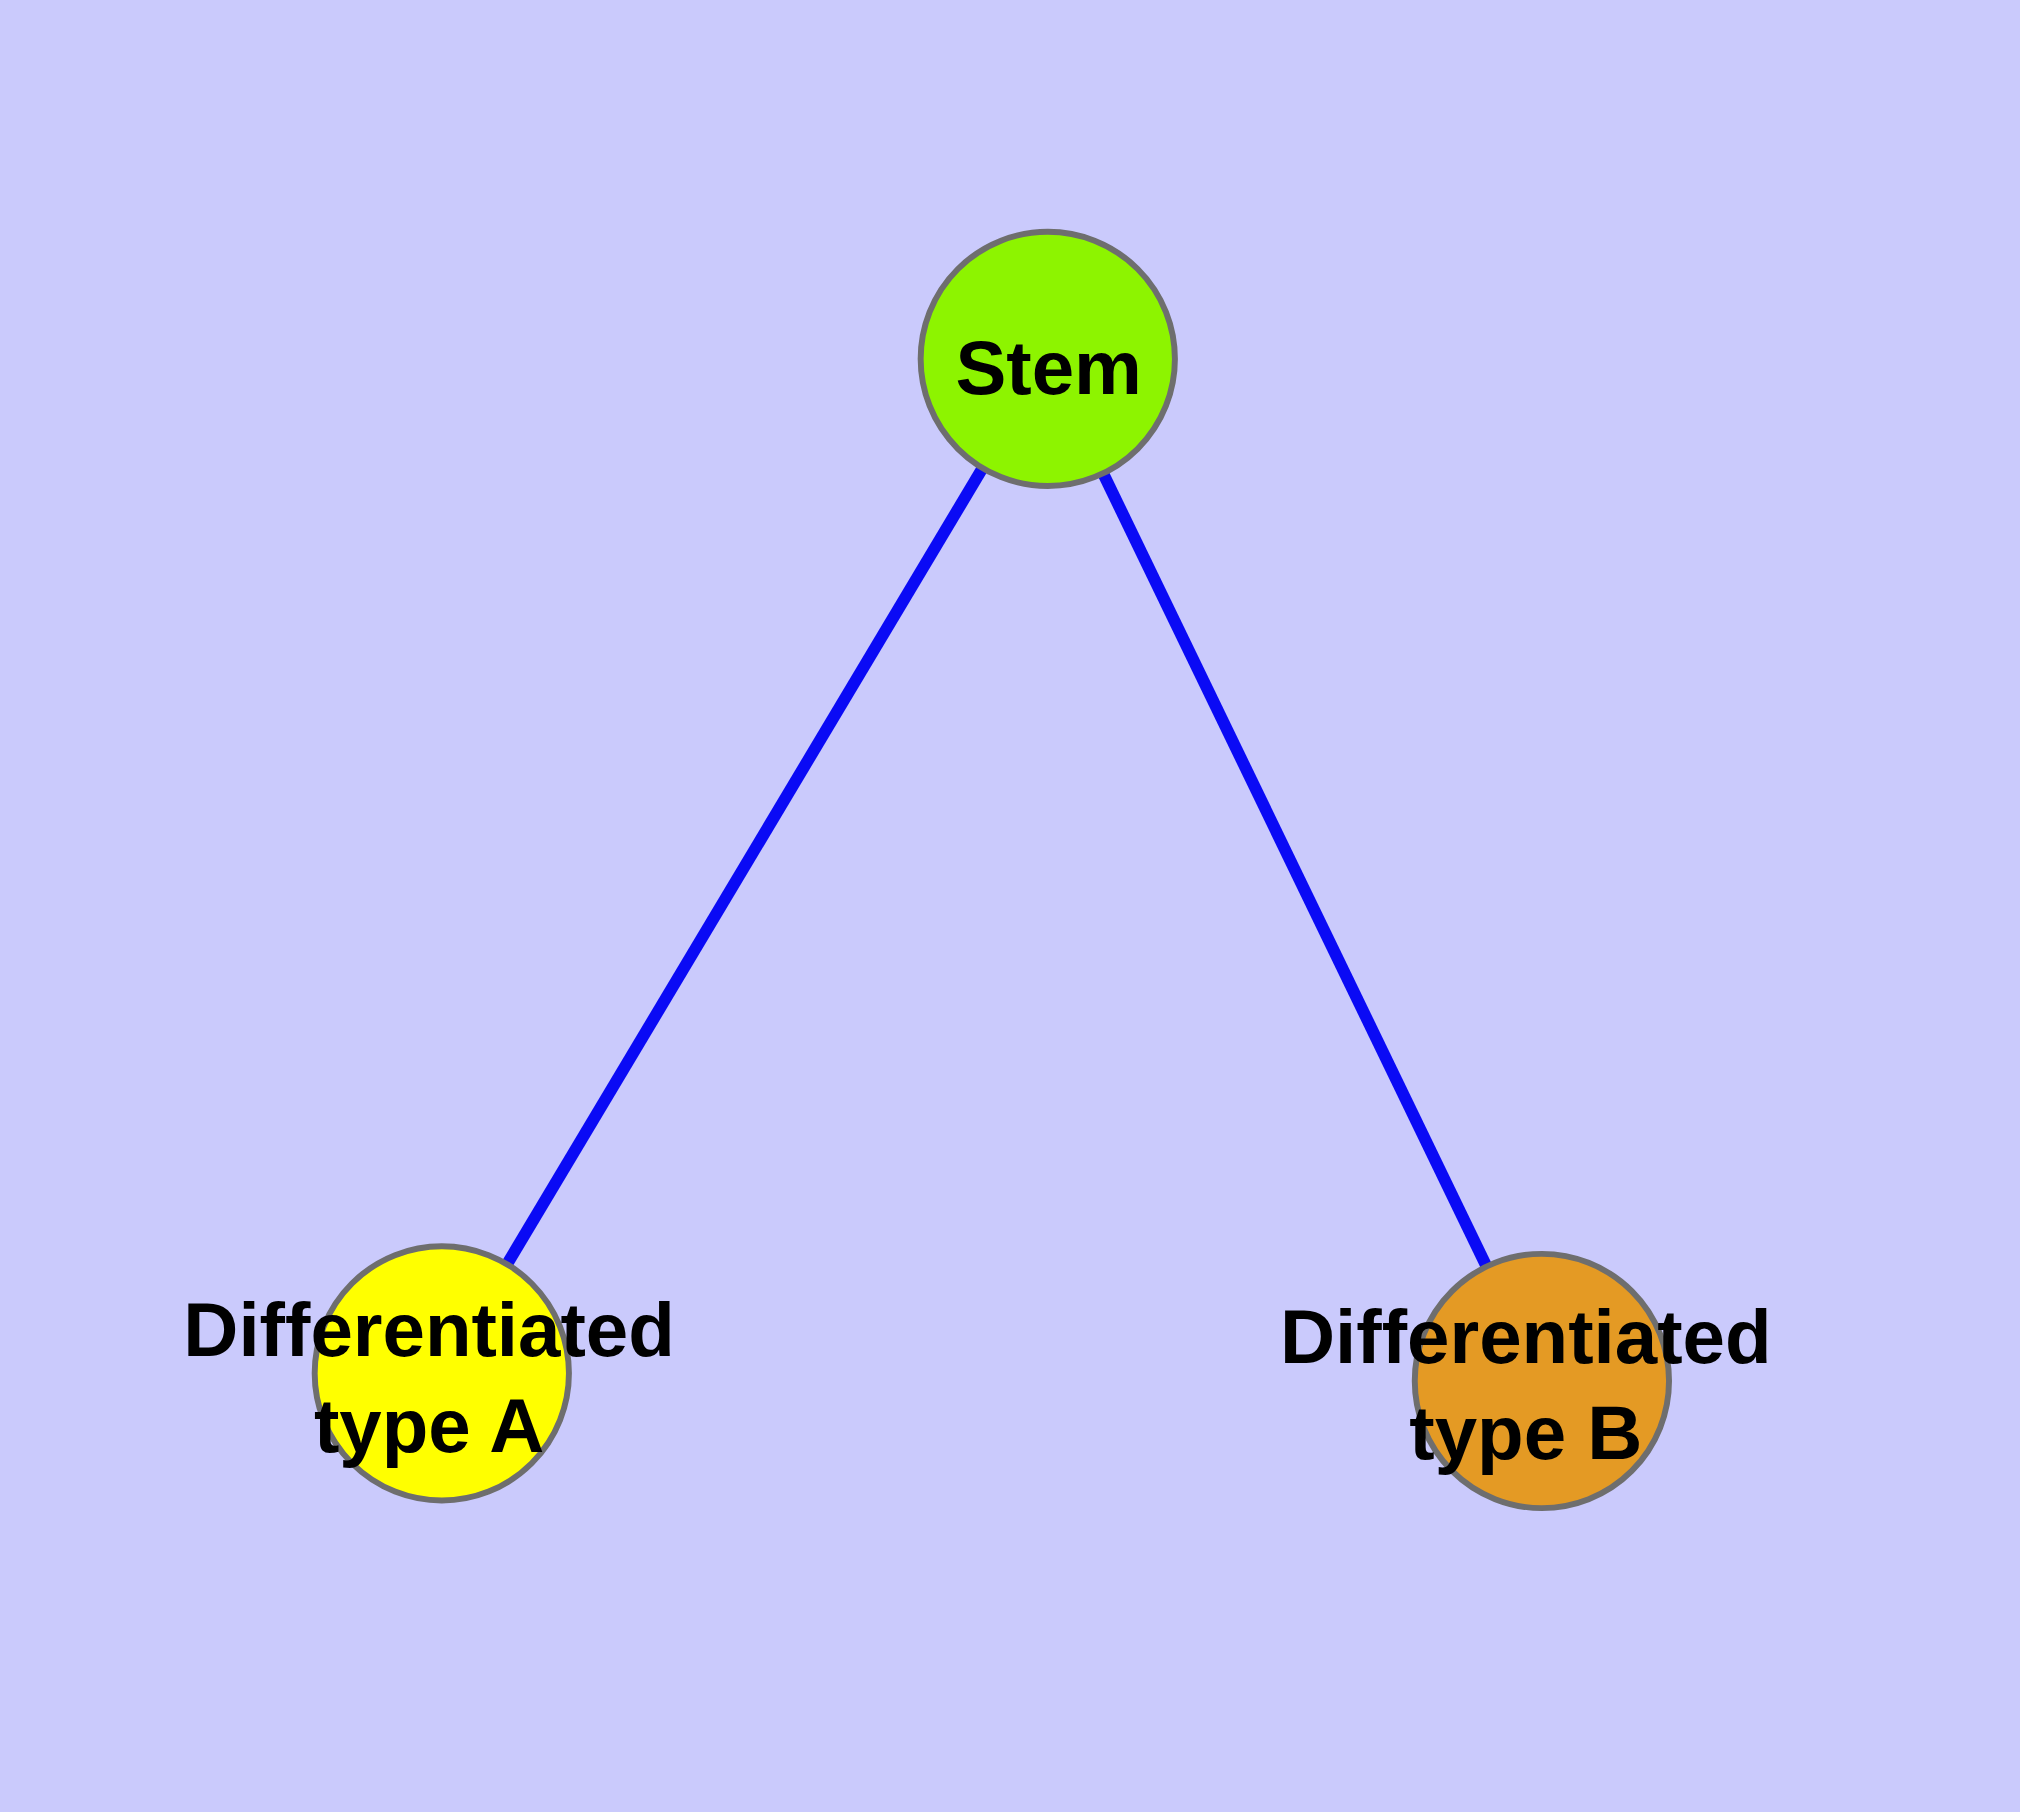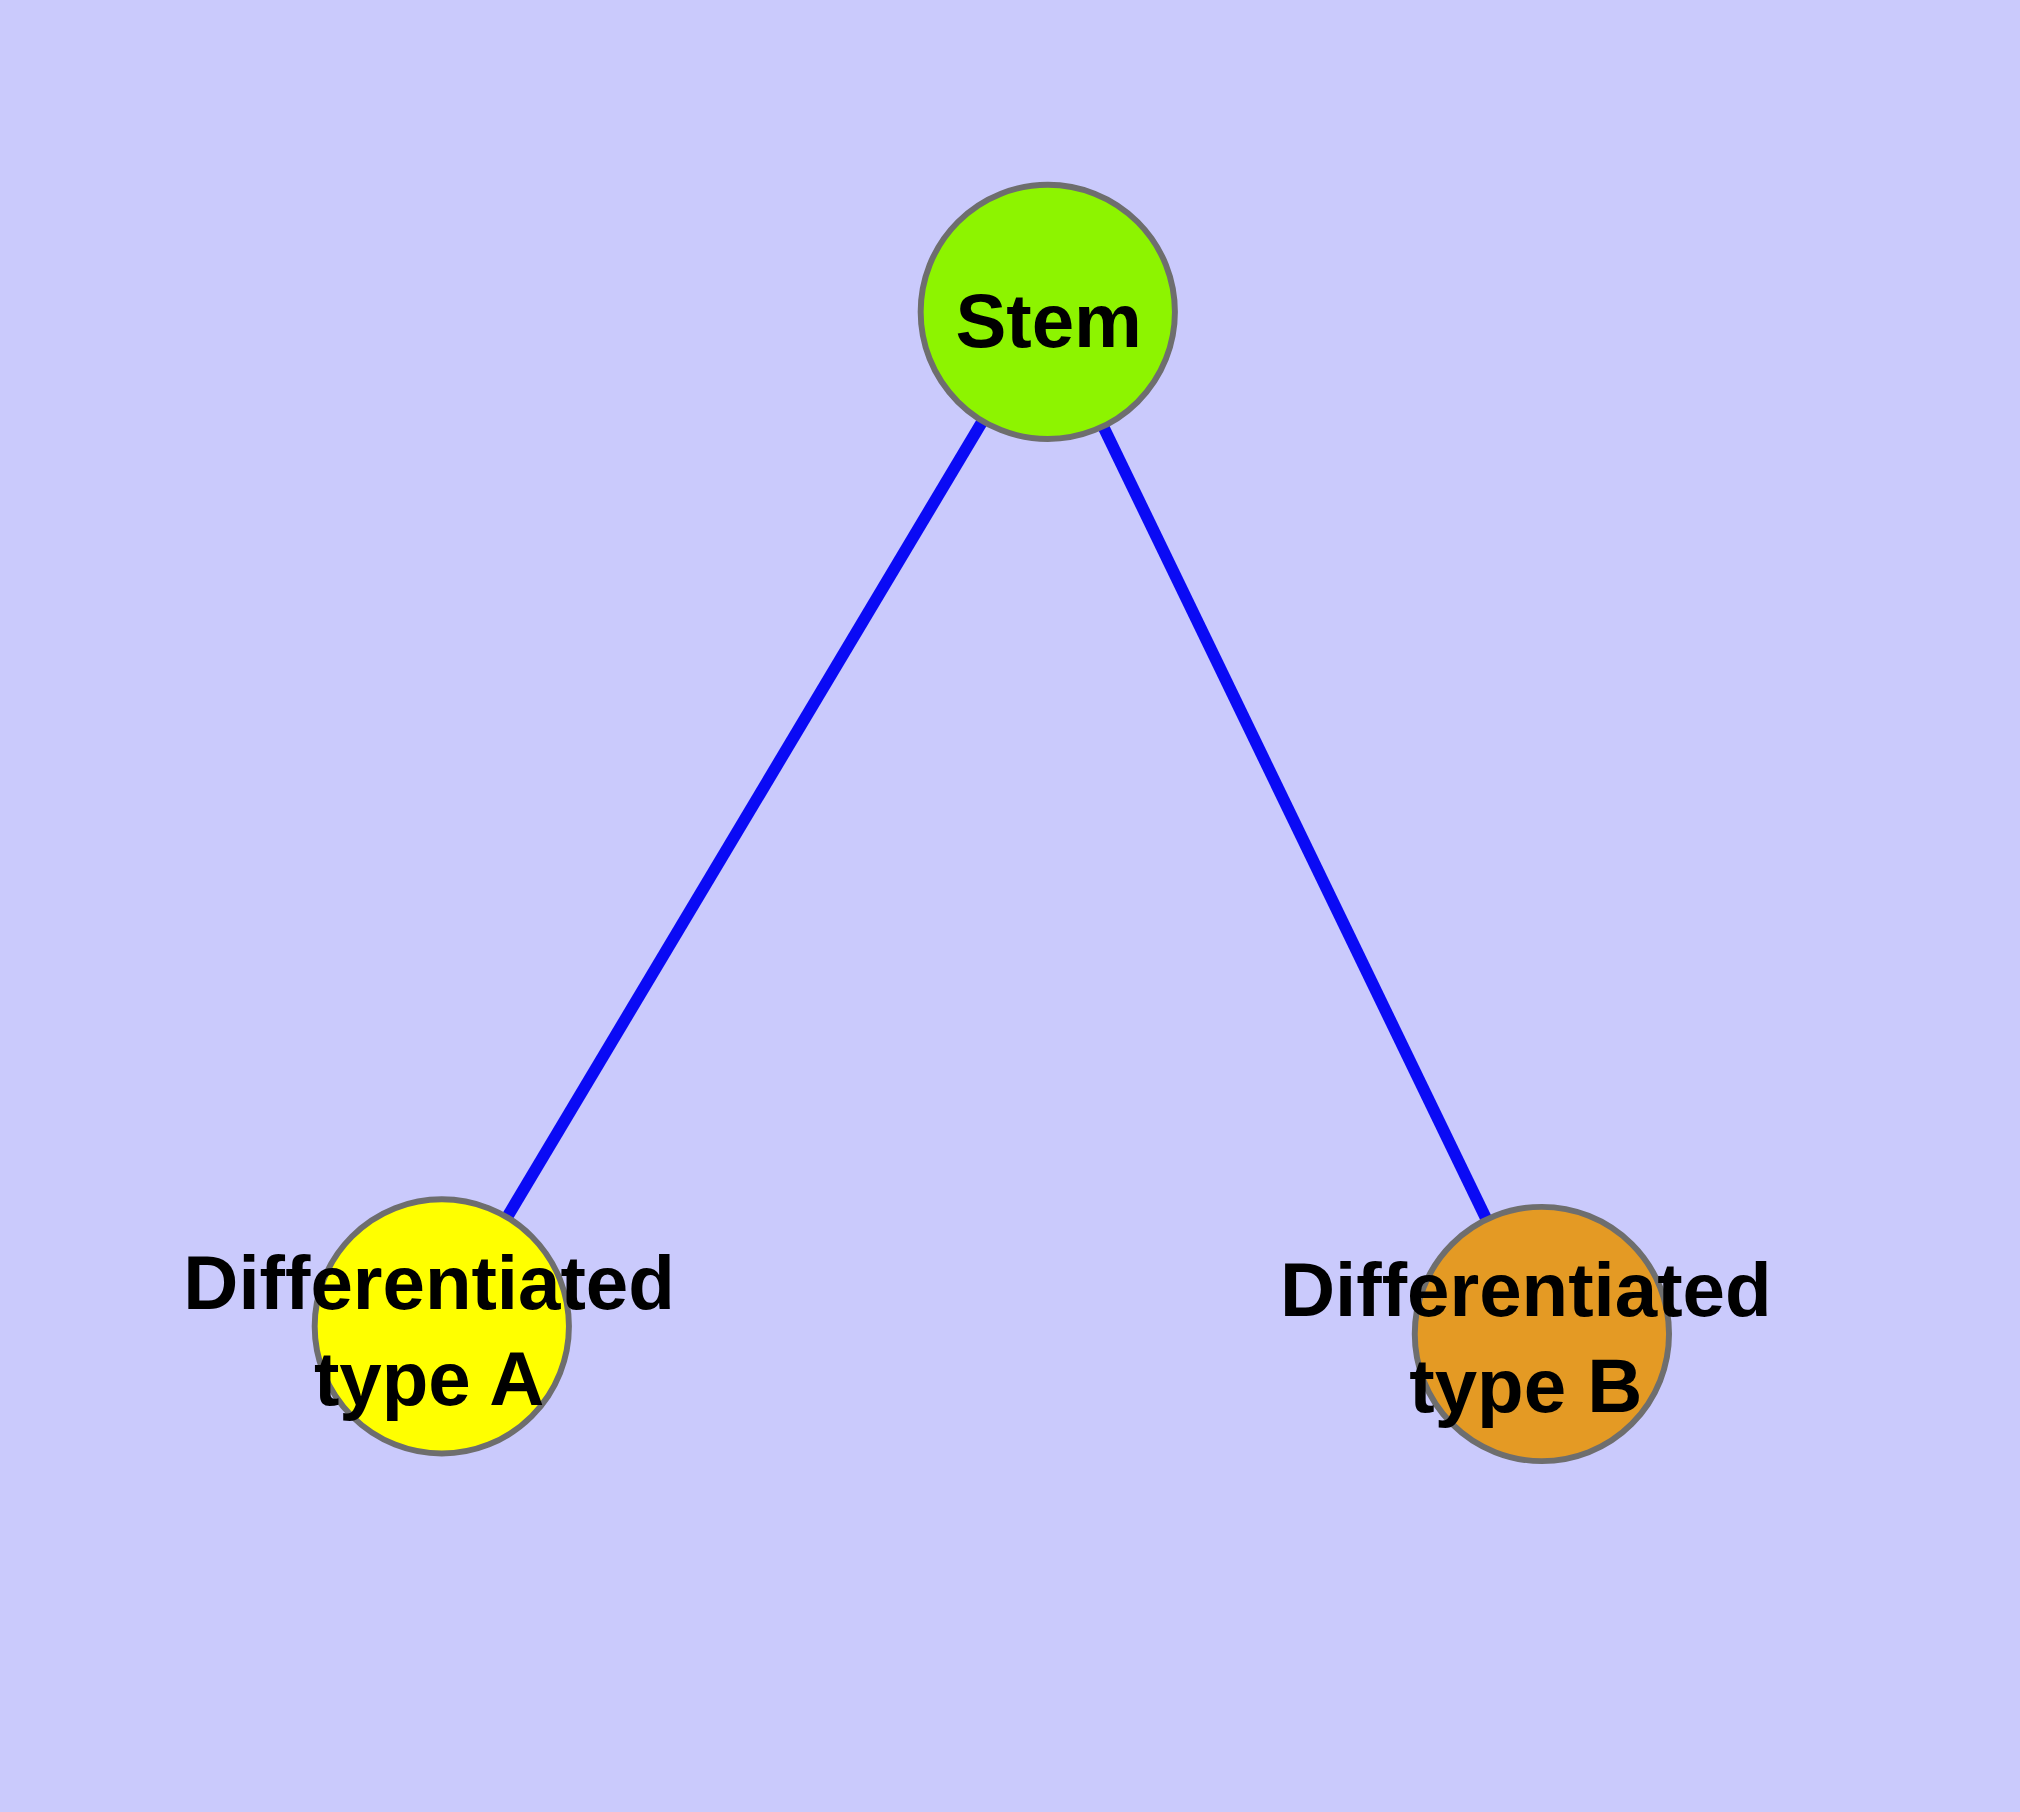--- a/index.html
+++ b/index.html
@@ -7,20 +7,21 @@
     padding: 0;
     width: 2021px;
     height: 1812px;
     overflow: hidden;
     background: #cacafc;
   }
   .diagram-stage {
     position: relative;
     width: 2021px;
     height: 1728px;
+    margin-top: 47px;
   }
   svg.graph {
     display: block;
     width: 2021px;
     height: 1812px;
   }
   .node-circle {
     stroke-width: 7px;
   }
   .edge-line {

